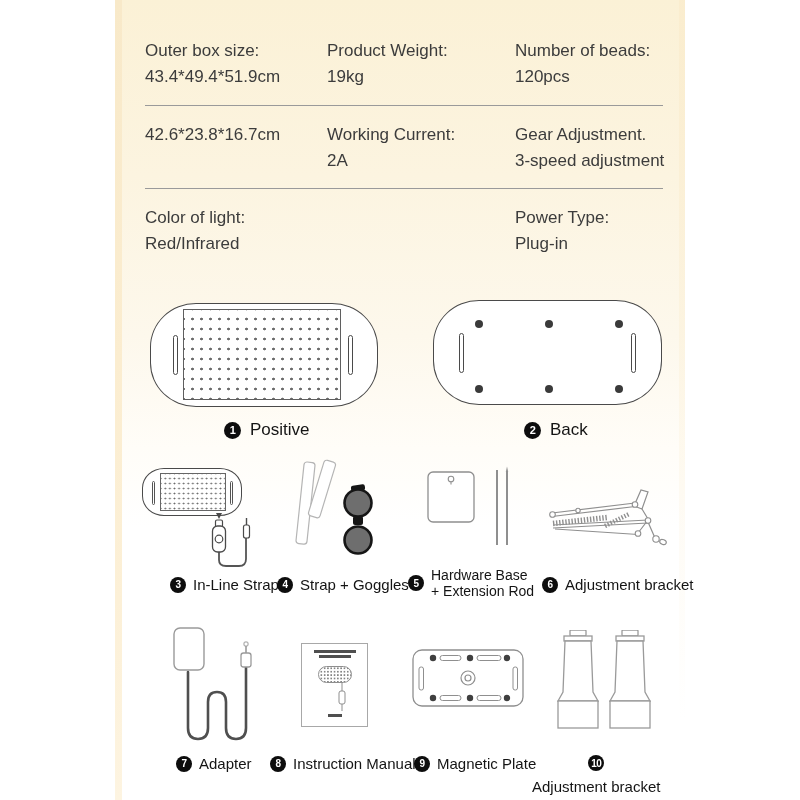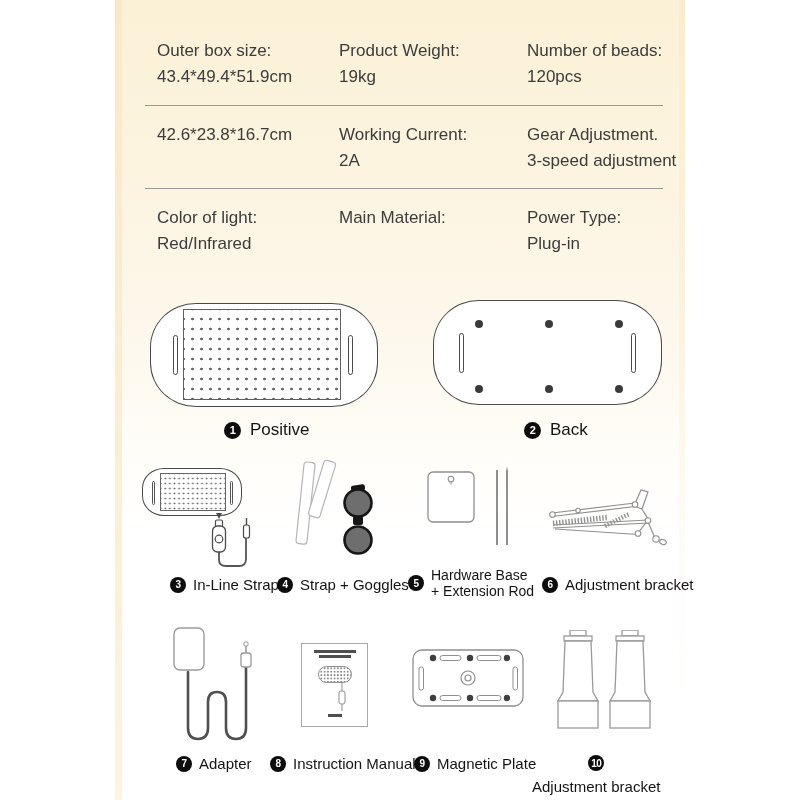--- a/index.html
+++ b/index.html
@@ -7,21 +7,21 @@
          font-family:"Liberation Sans","DejaVu Sans",sans-serif;color:#3c3c3c;}
   
   .panel{position:absolute;left:115px;top:0;width:570px;height:800px;
          background:linear-gradient(180deg,#fbf1d6 0%,#fcf4e0 22%,#fdf8ec 42%,#fffdf8 56%,#ffffff 66%);}
   .panel::before{content:"";position:absolute;left:0;top:0;width:7px;height:100%;
          background:linear-gradient(180deg,#f8e9c9 0%,#fbedd0 45%,#fcf0d7 75%,#fdf4e1 100%);}
   .panel::after{content:"";position:absolute;right:0;top:0;width:6px;height:100%;
          background:linear-gradient(180deg,rgba(250,236,205,.85) 0%,rgba(252,242,221,.4) 55%,rgba(255,255,255,0) 90%);}
   
   .spec-row{position:absolute;left:0;width:570px;}
-  .spec-cell{position:absolute;top:0;font-size:17px;line-height:26px;color:#3c3c3c;white-space:nowrap;margin-left:12px;}
+  .spec-cell{position:absolute;top:0;font-size:17px;line-height:26px;color:#3c3c3c;white-space:nowrap;}
   .c1{left:30px}.c2{left:212px}.c3{left:400px}
   .divider{position:absolute;left:30px;width:518px;height:1px;background:#9a9a9a;}
   
   .mat{position:absolute;background:#fff;border:1.5px solid #4a4a4a;border-radius:46px/44px;box-sizing:border-box;}
   .mat-inner{position:absolute;border:1px solid #5f5f5f;box-sizing:border-box;
              background-image:radial-gradient(circle,#6a6a6a 1.05px,rgba(0,0,0,0) 1.7px);
              background-size:9px 10px;background-position:4px 4px;}
   .slot{position:absolute;width:5px;height:40px;border:1px solid #4a4a4a;border-radius:3px;box-sizing:border-box;background:#fff;}
   .bdot{position:absolute;width:8px;height:8px;border-radius:50%;background:#3a3a3a;}
   
@@ -83,21 +83,20 @@
           <div>3-speed adjustment</div>
         </div>
       </div>
       <div class="divider" style="top:188px"></div>
       <div class="spec-row" style="top:205px">
         <div class="spec-cell c1">
           <div>Color of light:</div>
           <div>Red/Infrared</div>
         </div>
         <div class="spec-cell c2">
-          <div>Main Material:</div>
         </div>
         <div class="spec-cell c3">
           <div>Power Type:</div>
           <div>Plug-in</div>
         </div>
       </div>
     </div>
   </div>
 
   <div class="mat" style="left:150px;top:303px;width:228px;height:104px;">

